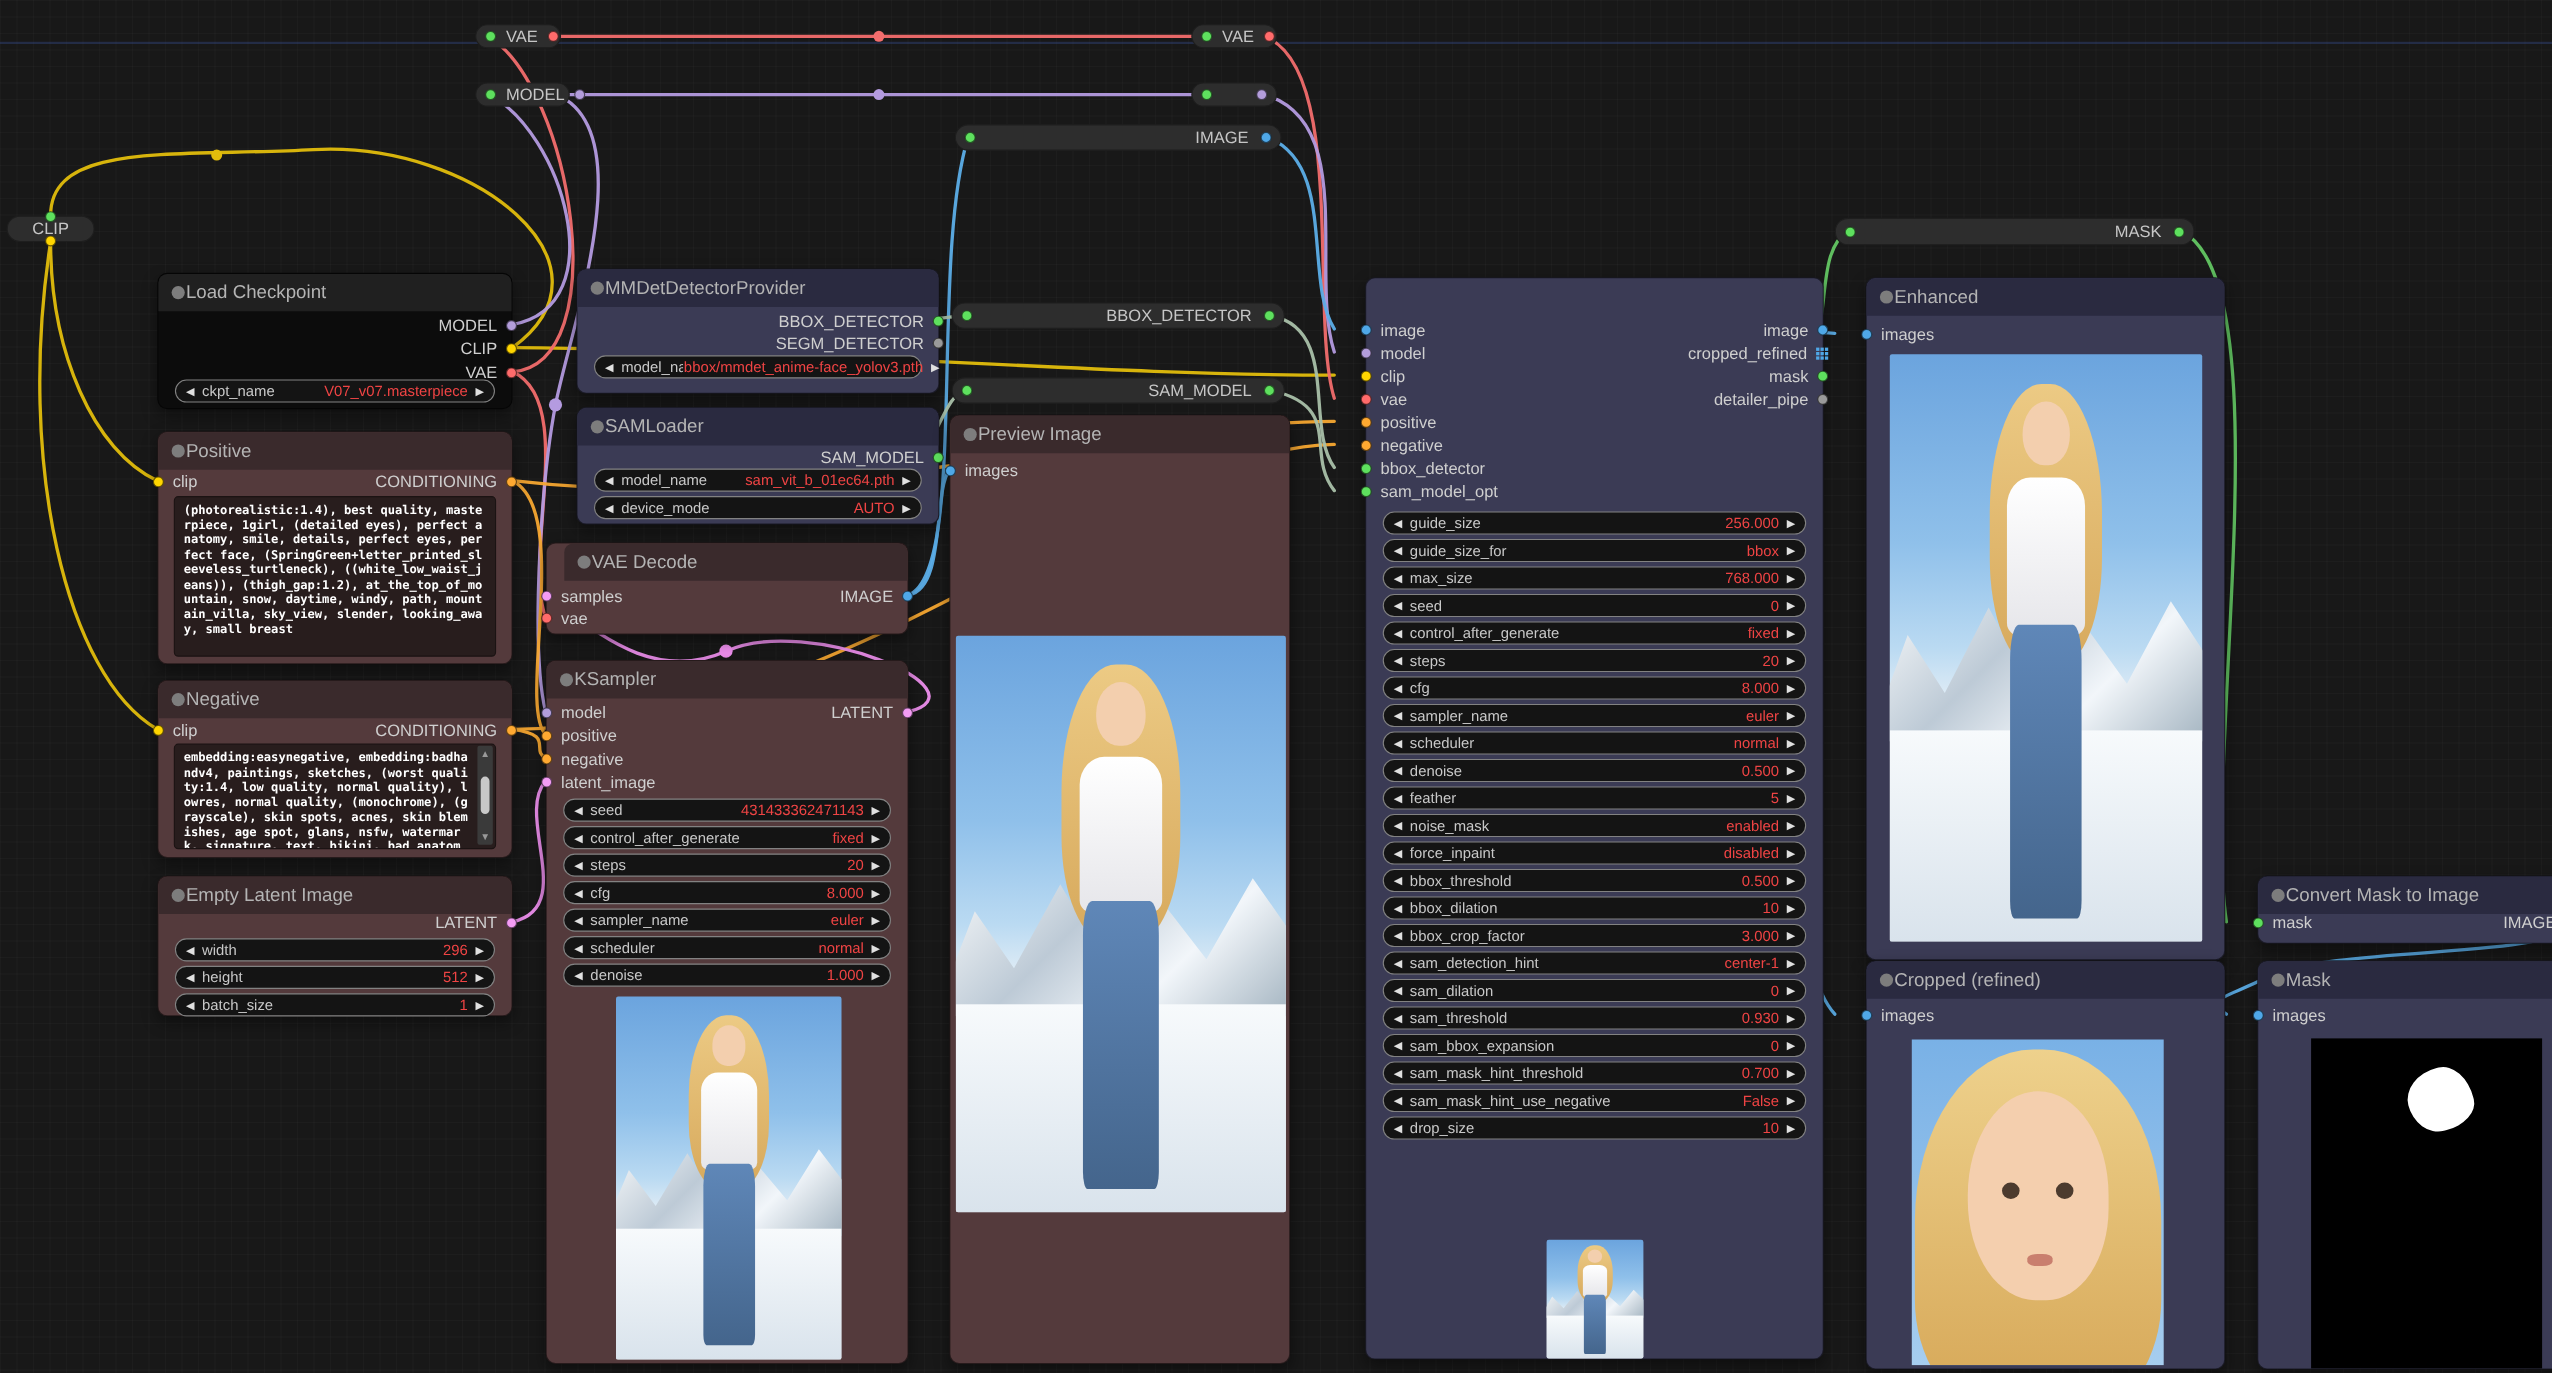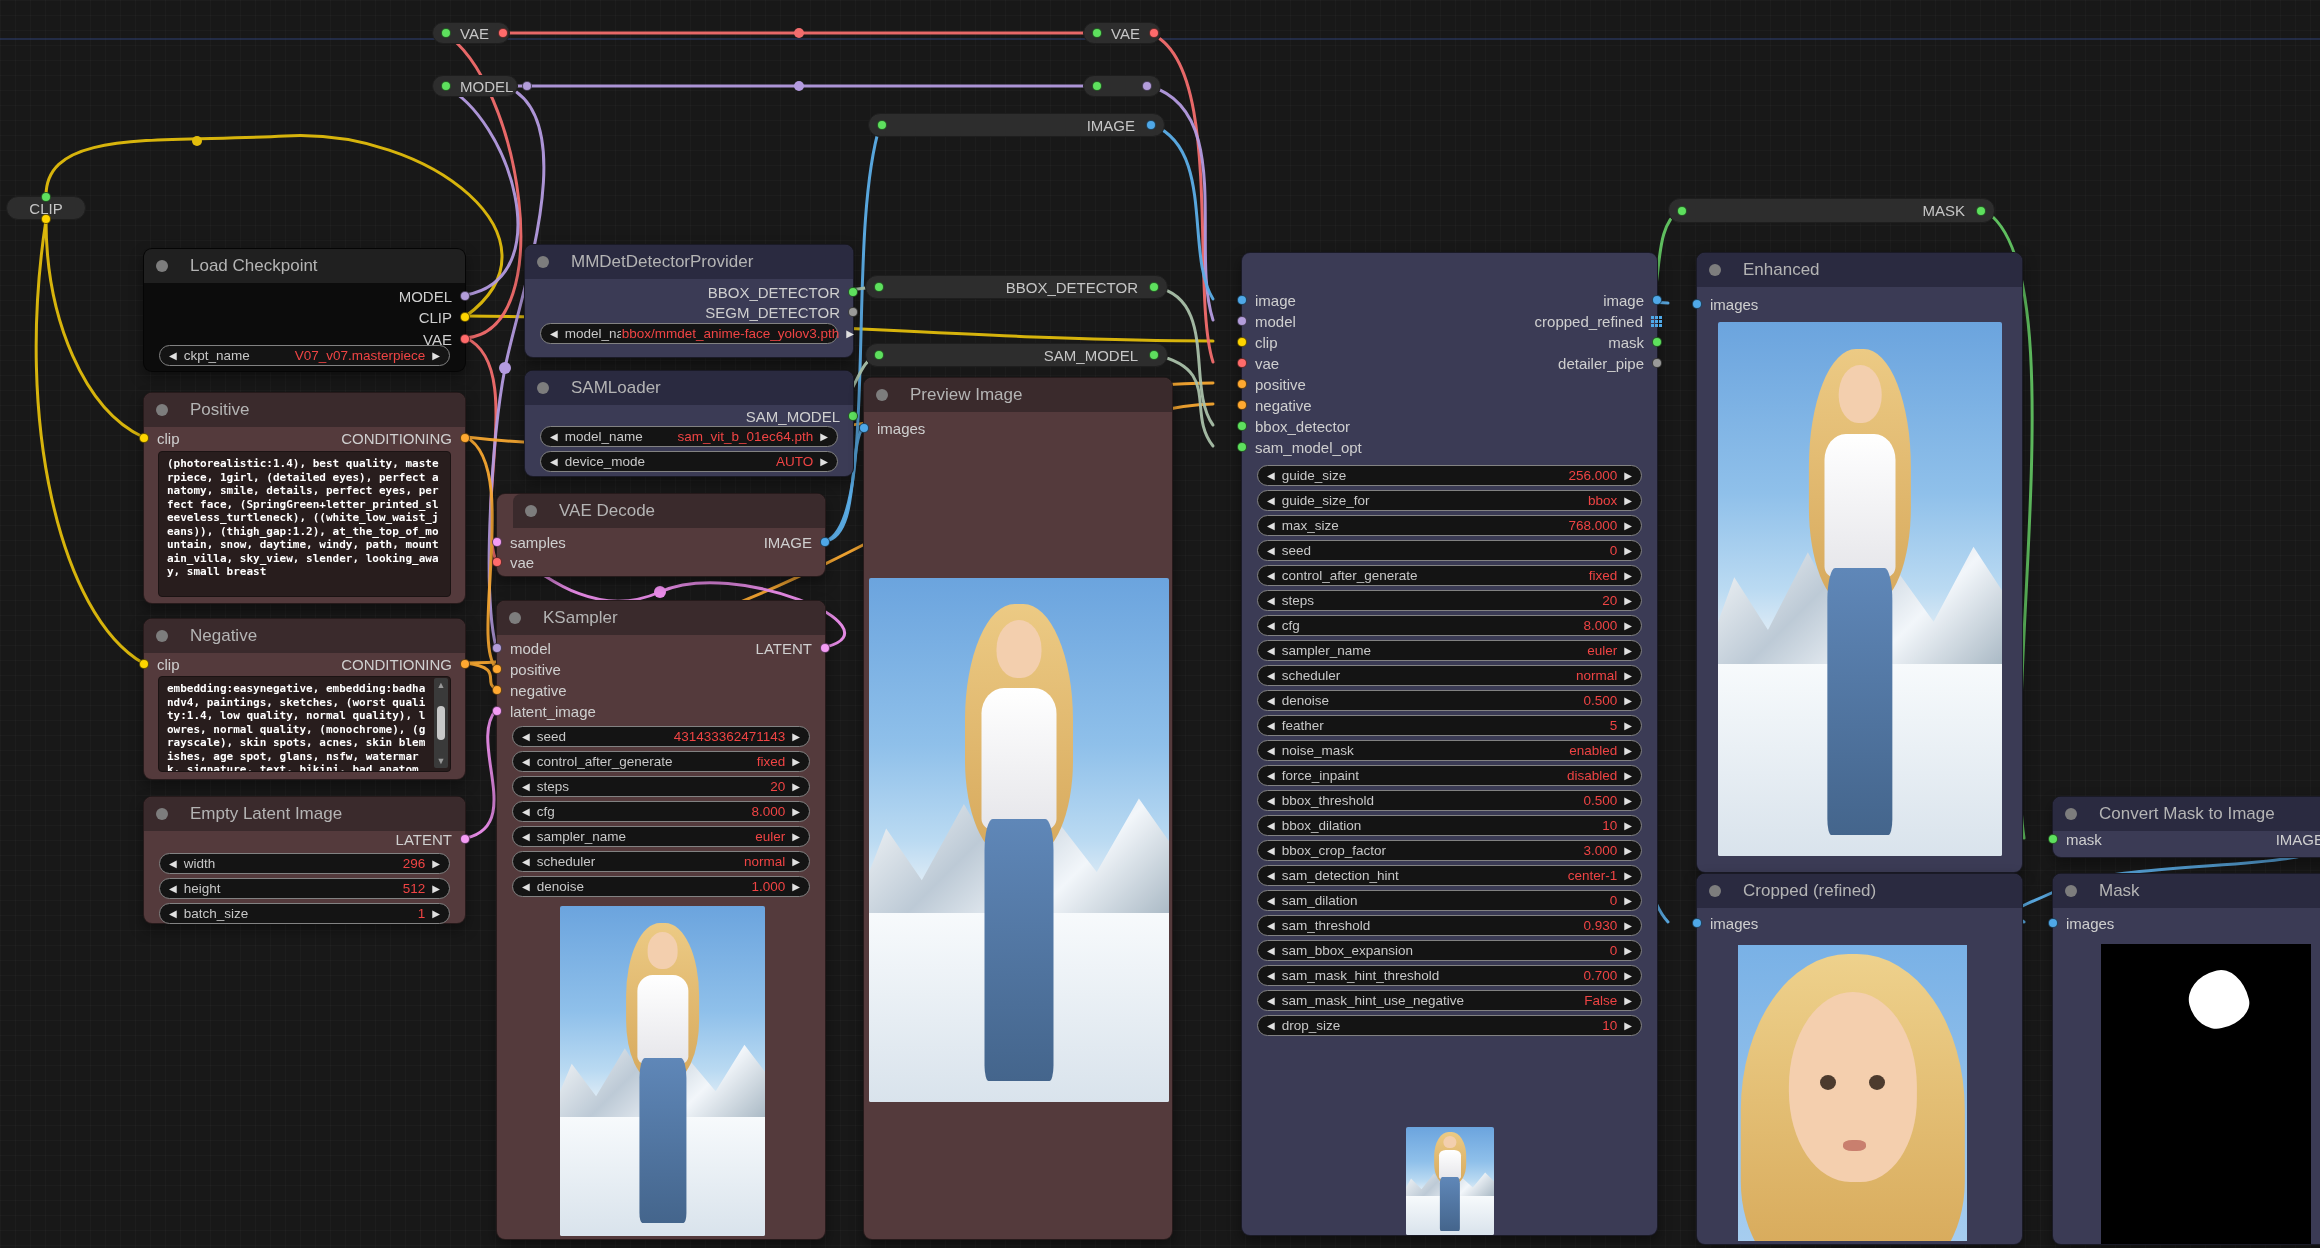--- a/index.html
+++ b/index.html
@@ -21,21 +21,21 @@
   #wires path{fill:none;stroke-width:3;stroke-linecap:round;opacity:.95;}
   .hline{position:absolute;left:0;right:0;top:38px;height:2px;background:rgba(45,62,110,.55);z-index:0;}
 
   
   .node{position:absolute;z-index:2;border-radius:9px;border:1px solid rgba(0,0,0,.55);
         box-shadow:0 6px 14px rgba(0,0,0,.4);}
   .node.black{background:#0c0c0c;} .node.black .nheader{background:#202020;}
   .node.red{background:#543a3c;}   .node.red .nheader{background:#3a2a2c;}
   .node.blue{background:#3b3b55;margin-left:28px;}  .node.blue .nheader{background:#2a2a40;}
   .nheader{height:34px;border-radius:8px 8px 0 0;display:flex;align-items:center;
-           padding:0 12px;gap:22px;}
+           padding:0 12px;gap:1px;}
   .cdot{width:12px;height:12px;border-radius:50%;background:#7d7d7d;flex:none;}
   .ntitle{font-size:17px;color:#b4b4b4;white-space:nowrap;}
 
   .port{position:absolute;display:flex;align-items:center;gap:8px;height:20px;
         font-size:15px;color:#cfcfcf;white-space:nowrap;z-index:3;}
   .port.in{left:-5px;}
   .port.out{right:-5px;flex-direction:row-reverse;}
   .pdot{width:10px;height:10px;border-radius:50%;border:1px solid rgba(0,0,0,.6);flex:none;}
   .d-model{background:var(--c-model);} .d-clip{background:var(--c-clip);}
   .d-vae{background:var(--c-vae);}     .d-cond{background:var(--c-cond);}

